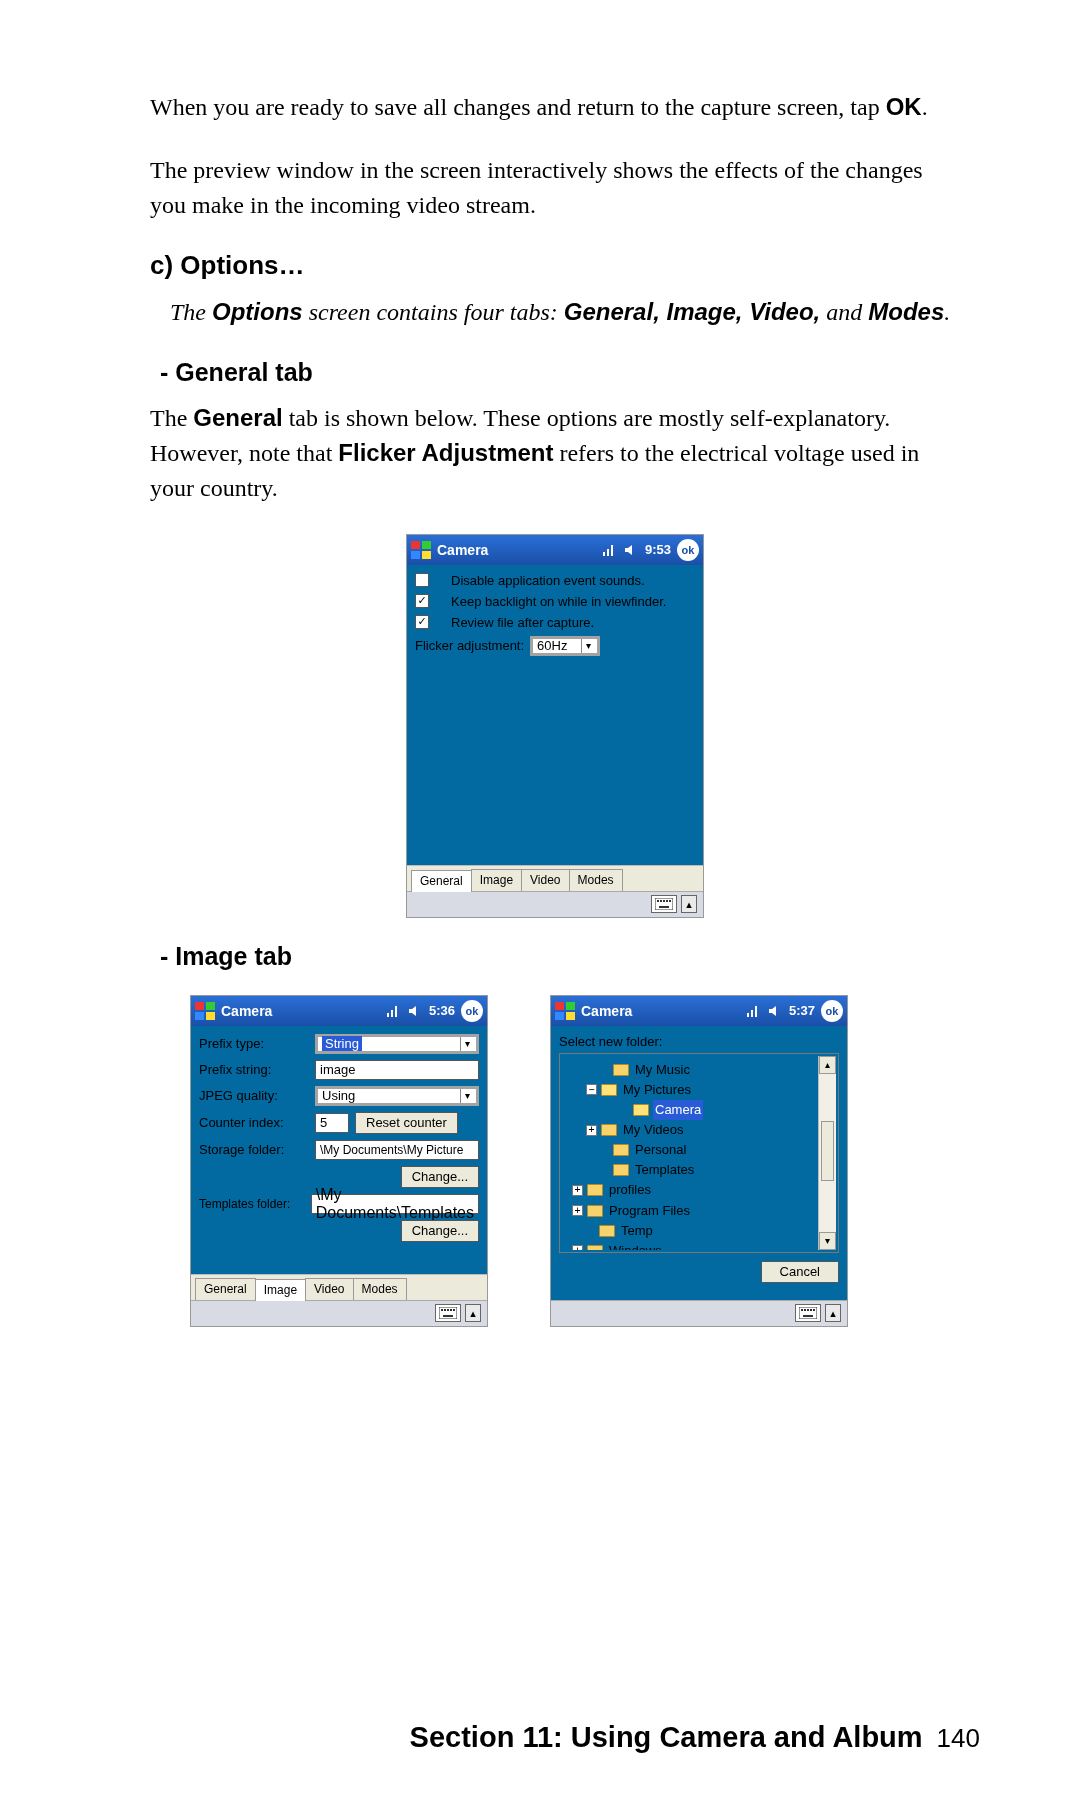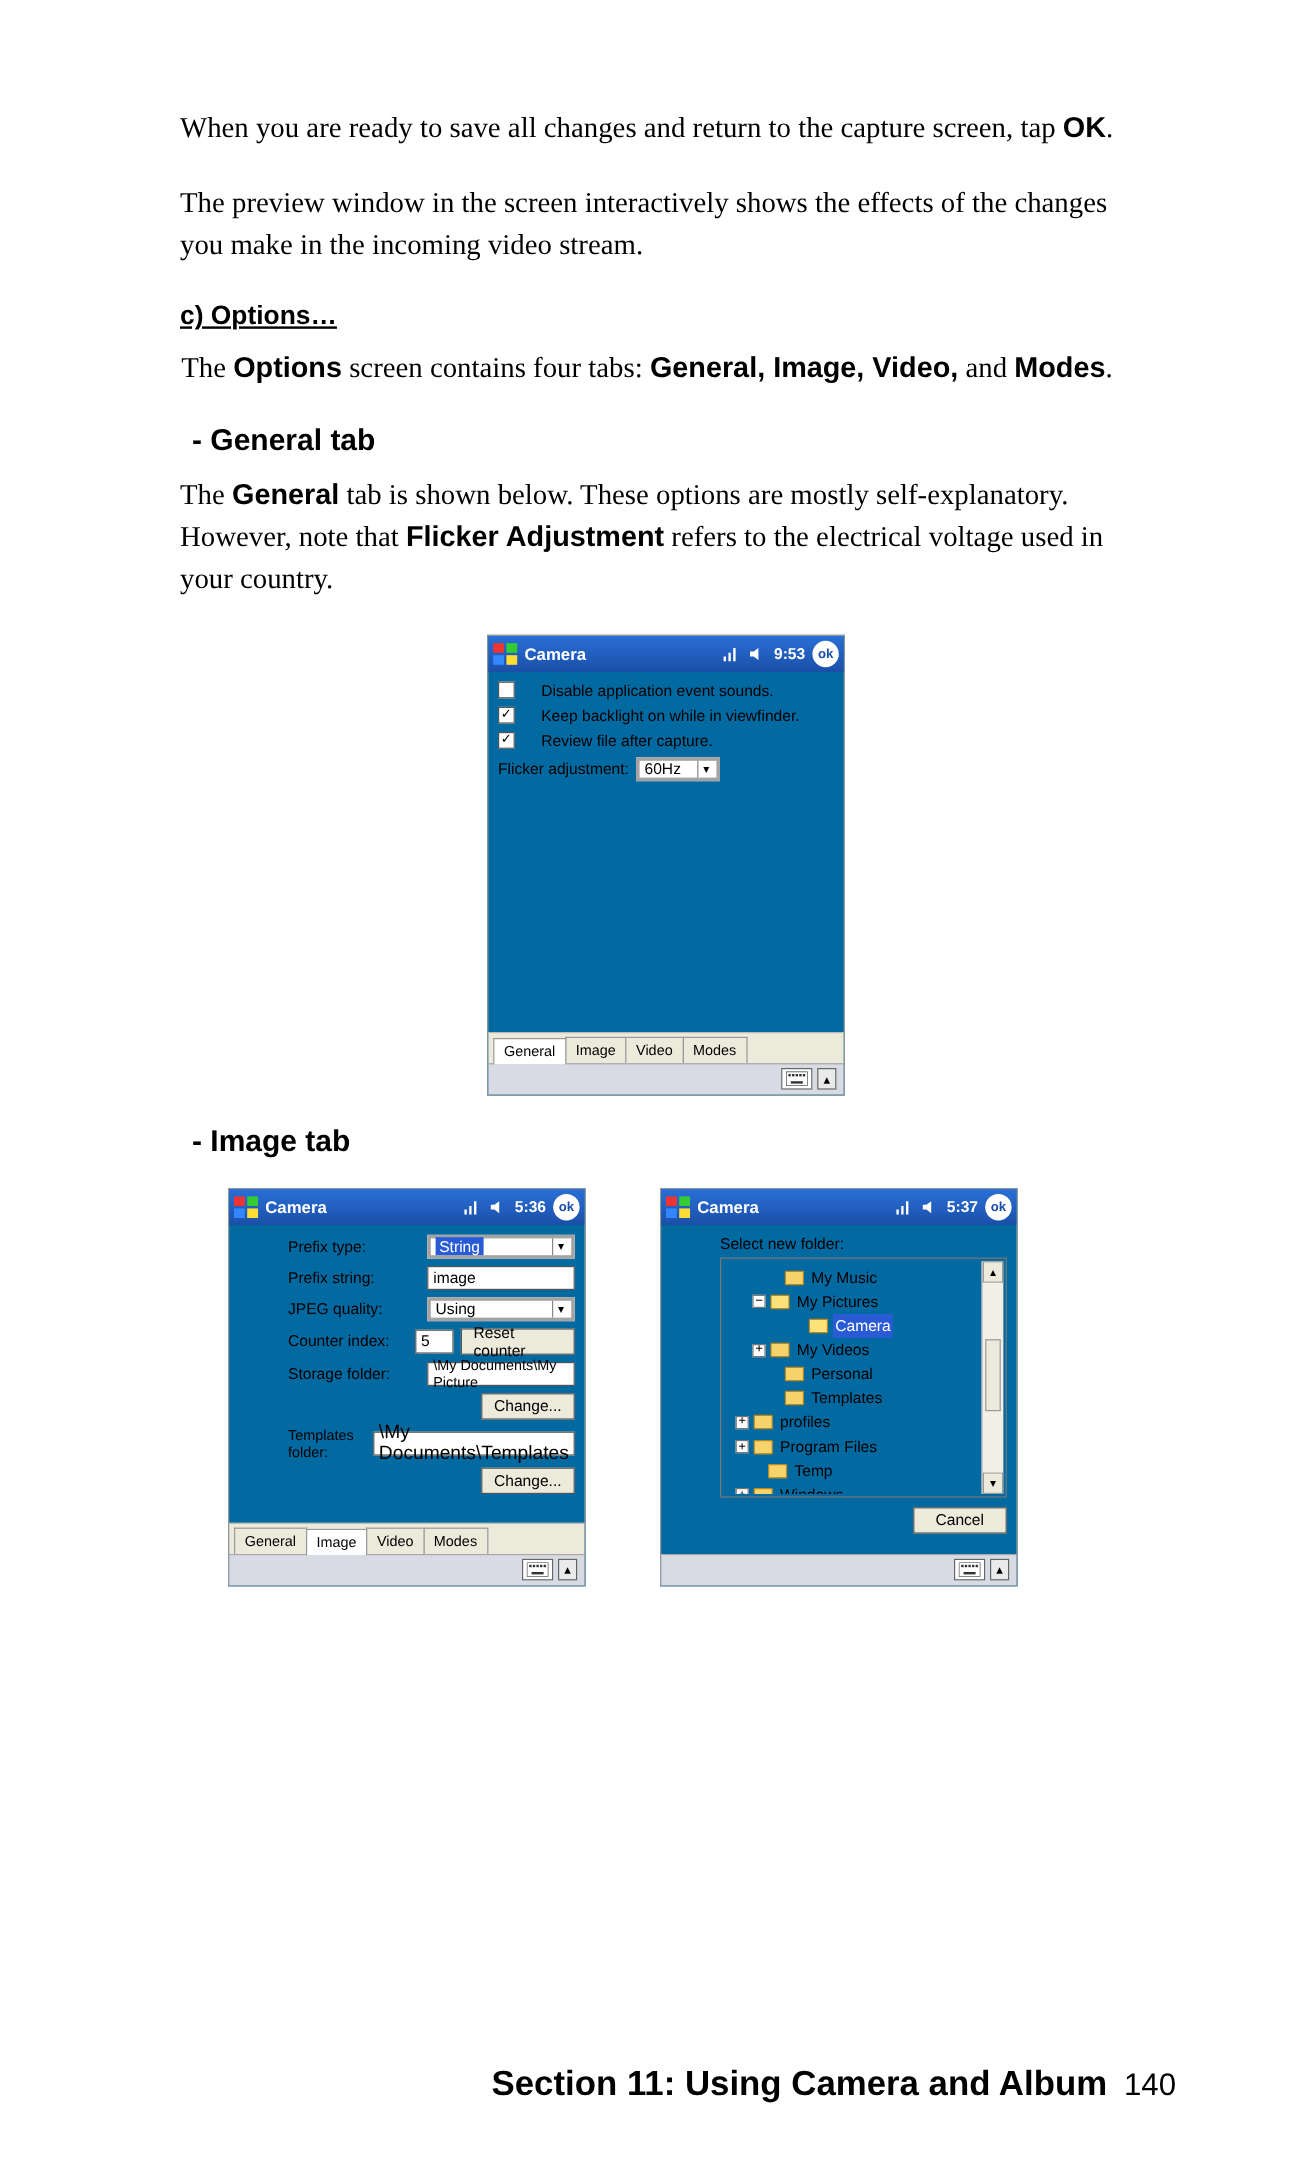--- a/index.html
+++ b/index.html
@@ -18,31 +18,30 @@
   }
   .body-text {
     font-size: 24px;
     line-height: 1.45;
     margin: 0 0 28px 0;
   }
   .body-text .bold { font-family: Arial, Helvetica, sans-serif; font-weight: bold; }
   .h3 {
     font-family: Arial, Helvetica, sans-serif;
     font-weight: bold;
-    font-size: 22px;
+    font-size: 26px;
     margin: 24px 0 14px 0;
-    text-decoration: underline;
   }
   .h4 {
     font-family: Arial, Helvetica, sans-serif;
     font-weight: bold;
     font-size: 25px;
     margin: 24px 0 14px 10px;
   }
-  .indented { margin-left: 1px; }
+  .indented { margin-left: 20px; font-style: italic; }
   .screenshots-row {
     display: flex;
     gap: 62px;
     margin: 24px 0 0 40px;
   }
   .screenshots-center { display: flex; justify-content: center; margin: 14px 0 0 0; }
 
   
   .device {
     width: 298px;
@@ -90,21 +89,21 @@
     display: inline-flex; align-items: center; justify-content: center;
     font-size: 11px; font-weight: bold;
   }
 
   .panel-body {
     flex: 1;
     padding: 8px 8px 6px 8px;
     min-height: 0;
   }
   .panel-body.tall { min-height: 300px; }
-  .panel-body.medh { min-height: 248px; margin-left: 41px; }
+  .panel-body.medh { min-height: 248px; }
 
   .checkrow { display: flex; align-items: flex-start; gap: 22px; margin-bottom: 6px; }
   .chk {
     width: 14px; height: 14px; border: 1px solid #555; background: #fff;
     display: inline-flex; align-items: center; justify-content: center;
     font-size: 11px; line-height: 1;
   }
   .chk.checked::after { content: "✓"; }
   .formrow { display: flex; align-items: center; gap: 6px; margin-bottom: 6px; }
   .formrow .lbl { width: 110px; }

